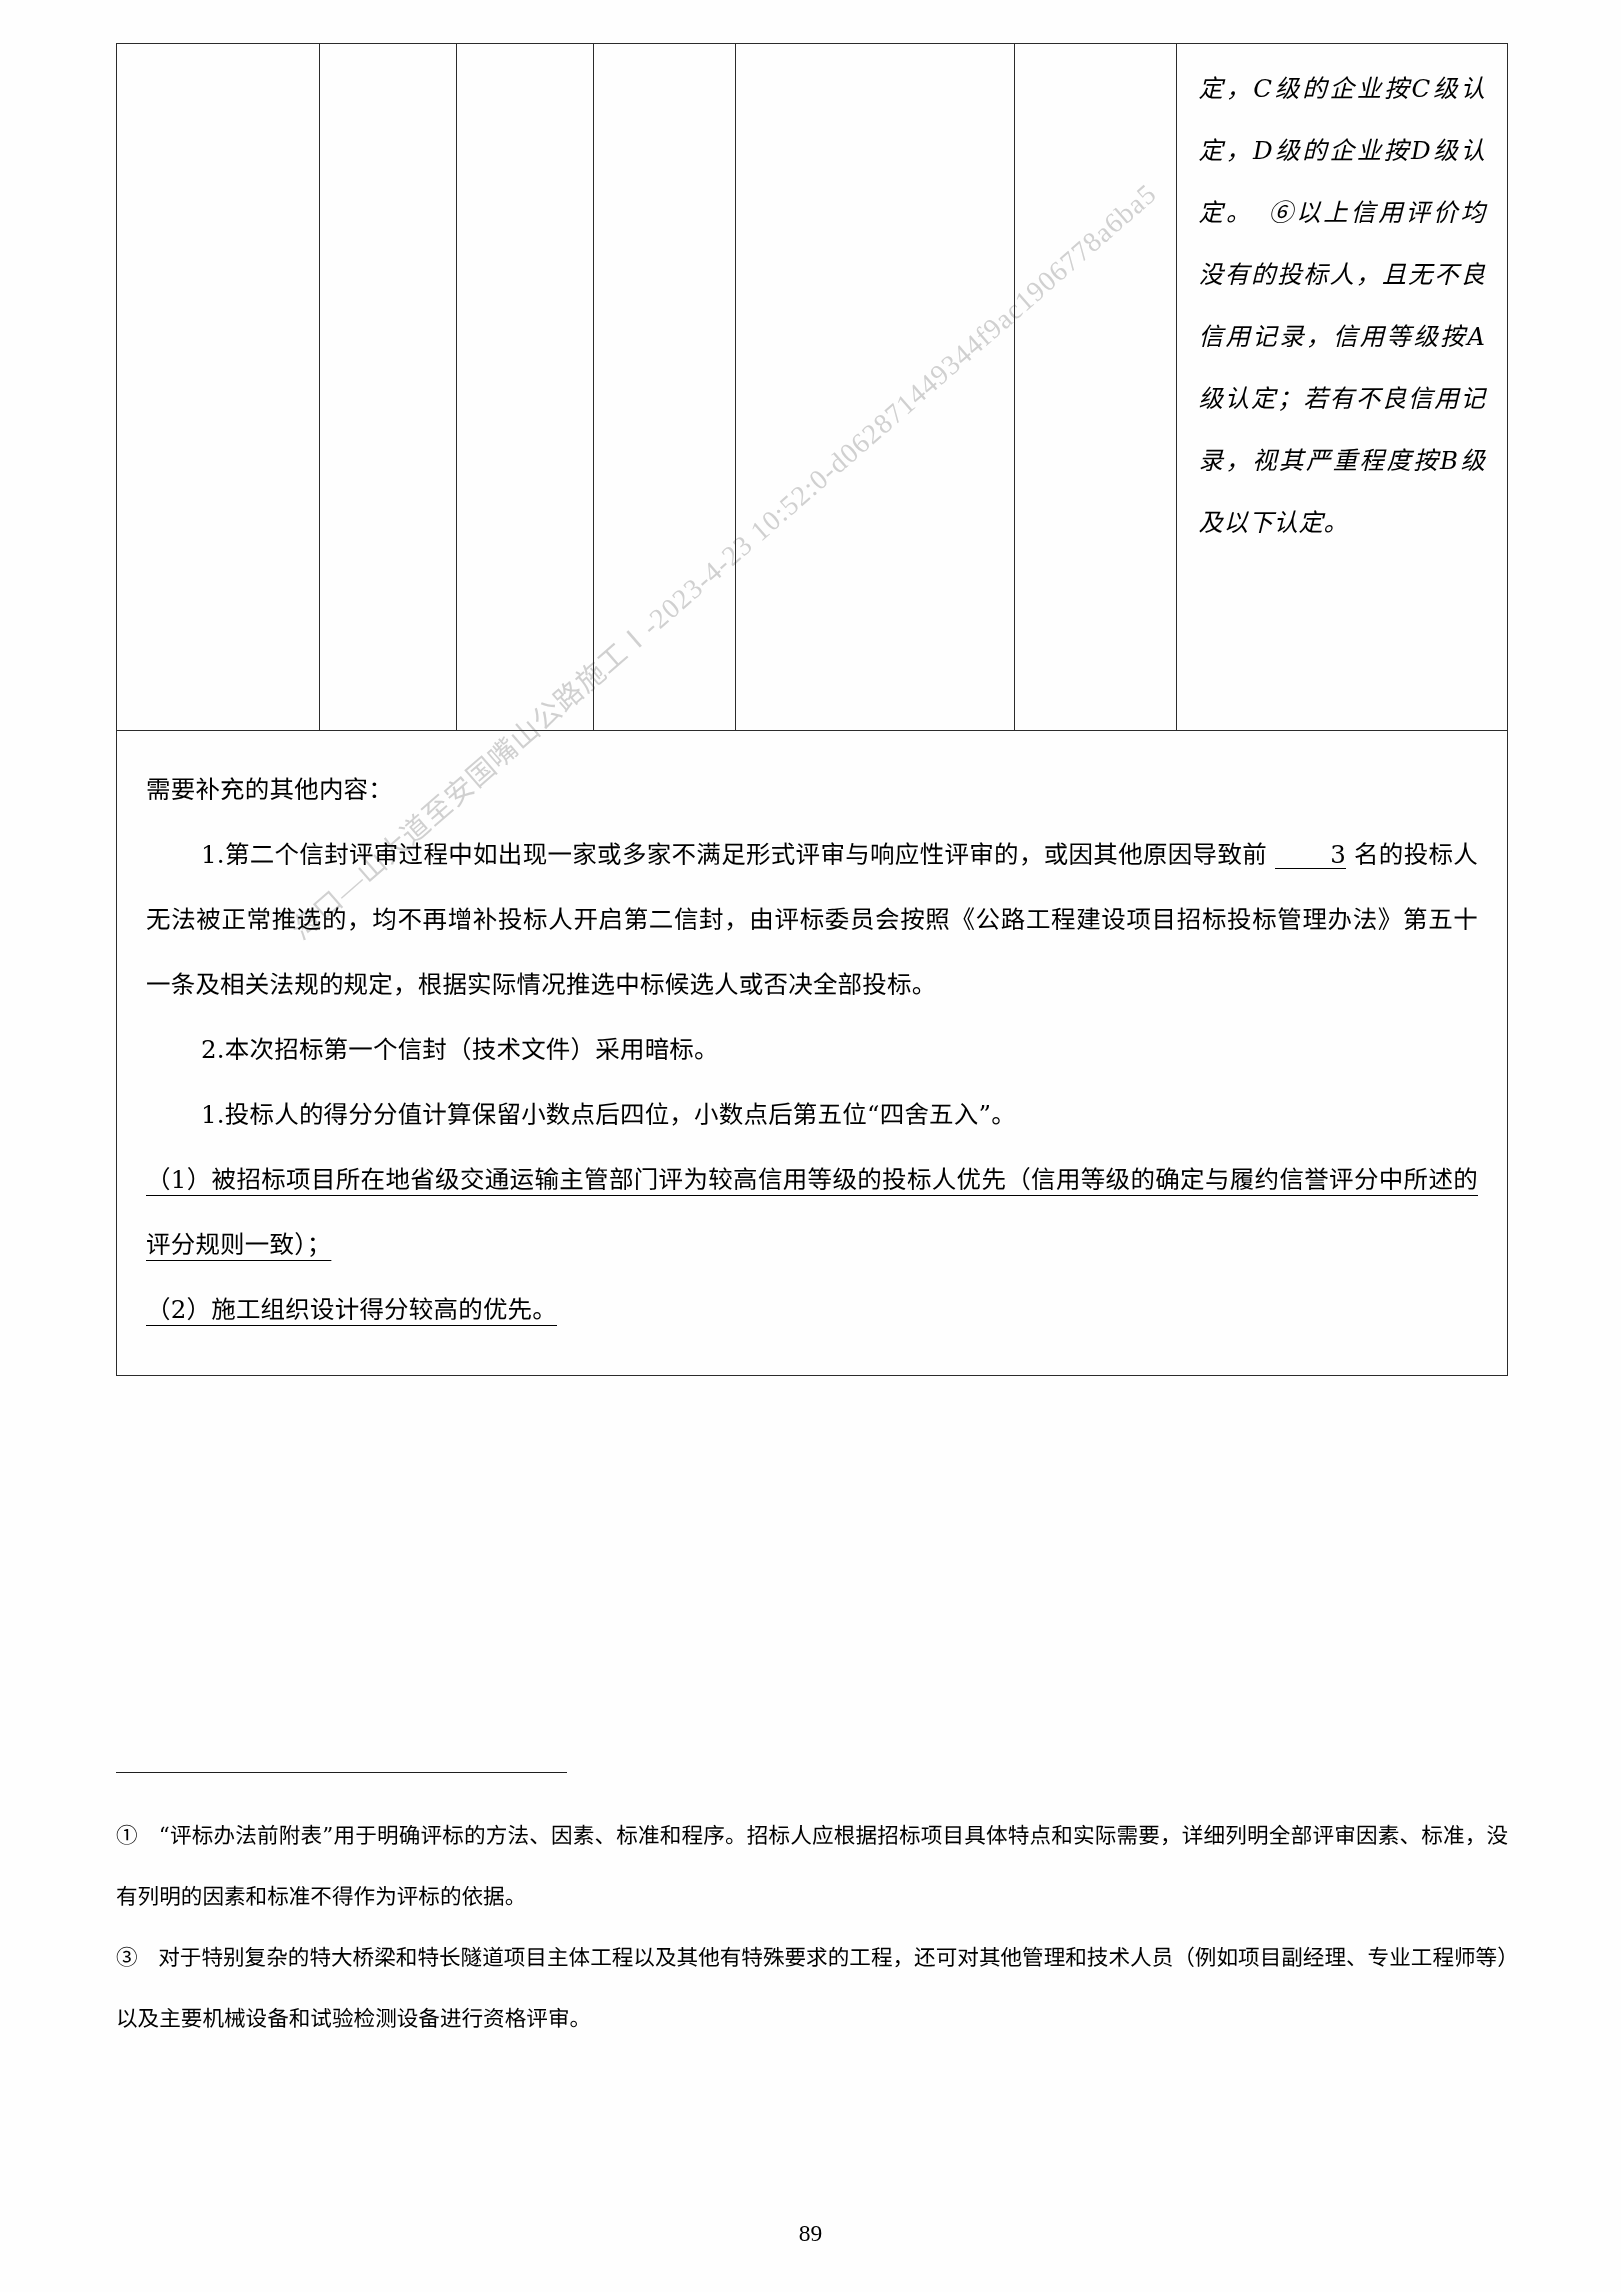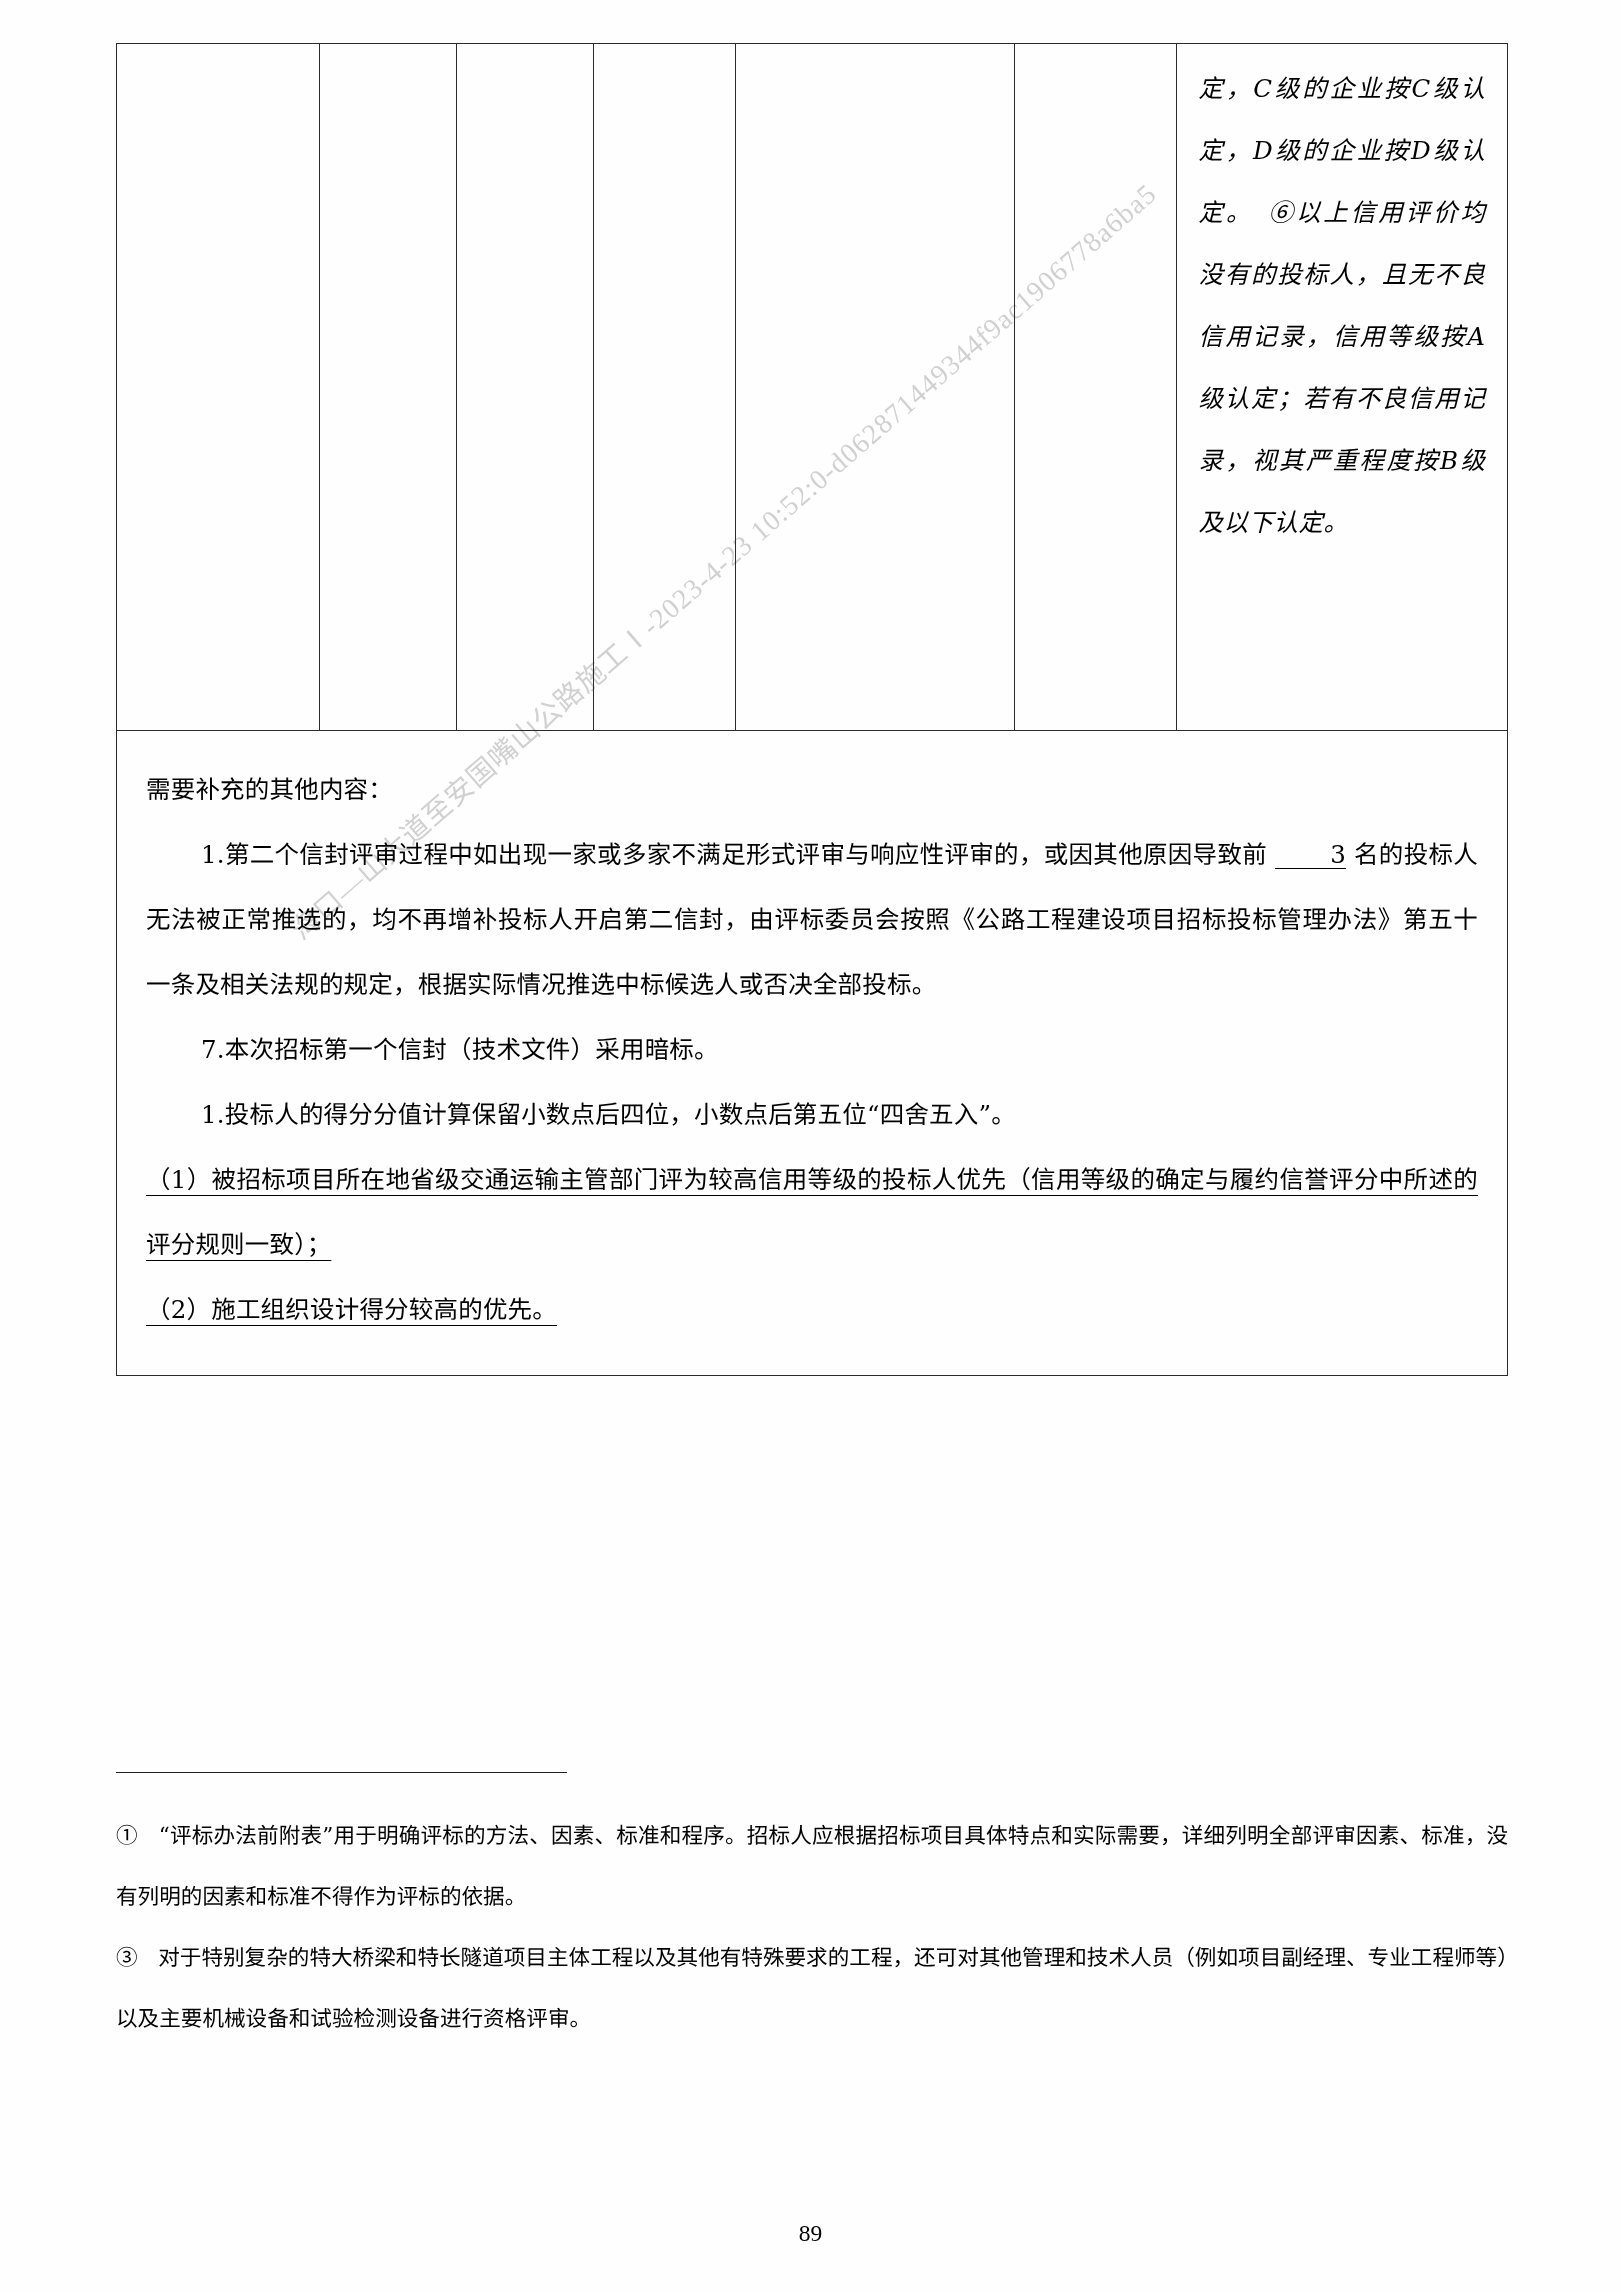--- a/index.html
+++ b/index.html
@@ -162,21 +162,21 @@
     <div class="table-row-bottom">
 
       <p class="p">需要补充的其他内容：</p>
 
       <p class="p indent">
         <span>1.第二个信封评审过程中如出现一家或多家不满足形式评审与响应性评审的，或因其他原因导致前</span>
         <span class="blank">3</span>
         <span>名的投标人无法被正常推选的，均不再增补投标人开启第二信封，由评标委员会按照《公路工程建设项目招标投标管理办法》第五十一条及相关法规的规定，根据实际情况推选中标候选人或否决全部投标。</span>
       </p>
 
-      <p class="p indent">7.本次招标第一个信封（技术文件）采用暗标。</p>
+      <p class="p indent">2.本次招标第一个信封（技术文件）采用暗标。</p>
 
       <p class="p indent">1.投标人的得分分值计算保留小数点后四位，小数点后第五位“四舍五入”。</p>
 
 
       <p class="p underline-all">（1）被招标项目所在地省级交通运输主管部门评为较高信用等级的投标人优先（信用等级的确定与履约信誉评分中所述的评分规则一致）；</p>
 
       <p class="p underline-all">（2）施工组织设计得分较高的优先。</p>
 
 
     </div>

